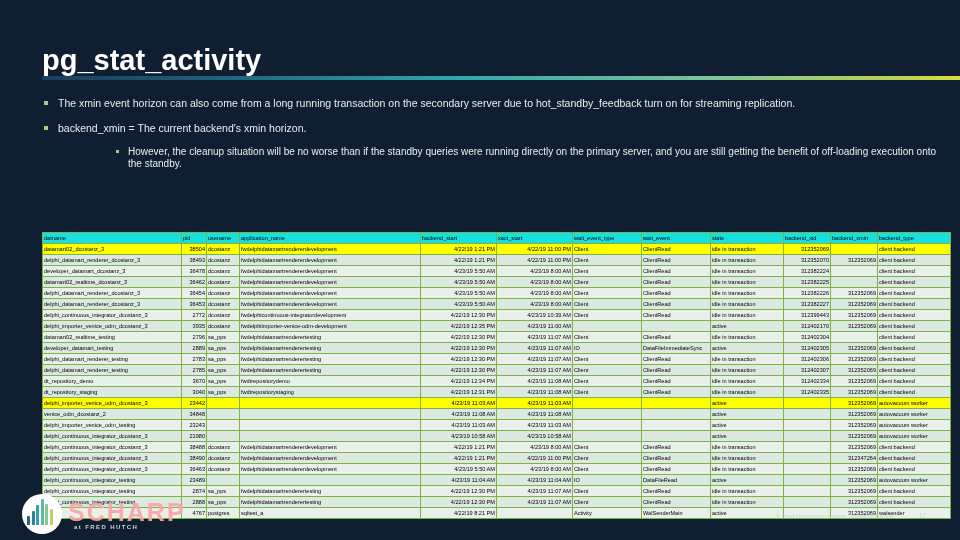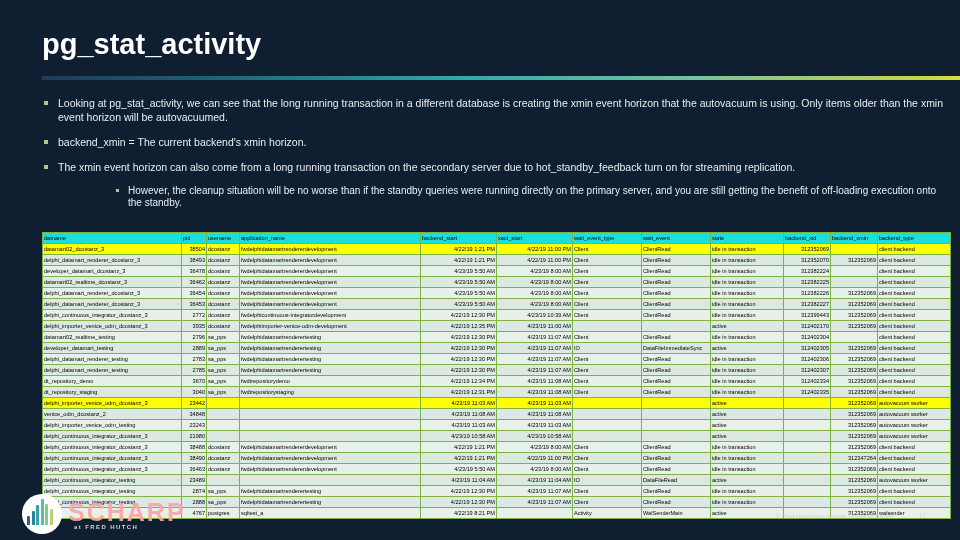--- a/index.html
+++ b/index.html
@@ -8,21 +8,21 @@
     width:960px; height:540px;
     background:#0f1f31;
     font-family:"Liberation Sans", sans-serif;
     overflow:hidden;
     position:relative;
   }
   .slide { position:absolute; inset:0; }
 
   
   .title {
-    position:absolute; left:42px; top:28px;
+    position:absolute; left:42px; top:44px;
     font-size:29px; font-weight:700; color:#ffffff;
     letter-spacing:0px;
   }
   .rule {
     position:absolute; left:42px; top:76px; width:918px; height:4px;
     background:linear-gradient(to right,#1c3c5c 0%, #1f5f77 18%, #2fa8ac 45%, #79c39a 72%, #c3d44e 95%, #d6de3e 100%);
   }
 
   
   .bullets { position:absolute; left:42px; top:96px; width:908px; }
@@ -103,23 +103,22 @@
 </style>
 </head>
 <body>
 
 <div class="slide">
 
   <div class="title">pg_stat_activity</div>
   <div class="rule"></div>
 
   <div class="bullets">
-      <div class="b1">Looking at pg_stat_activity, we can see that the long running transaction in a different database is creating the xmin event horizon that the autovacuum is using. Only items older than the xmin event horizon will be autovacuumed.</div>
+      <div class="b1">The xmin event horizon can also come from a long running transaction on the secondary server due to hot_standby_feedback turn on for streaming replication.</div>
       <div class="b1">backend_xmin = The current backend's xmin horizon.</div>
-      <div class="b1">The xmin event horizon can also come from a long running transaction on the secondary server due to hot_standby_feedback turn on for streaming replication.</div>
       <div class="b2">However, the cleanup situation will be no worse than if the standby queries were running directly on the primary server, and you are still getting the benefit of off-loading execution onto the standby.</div>
     </div>
 
   <div class="tbl-wrap">
     <table class="grid">
       <colgroup>
         <col class="c0">
           <col class="c1">
           <col class="c2">
           <col class="c3">

